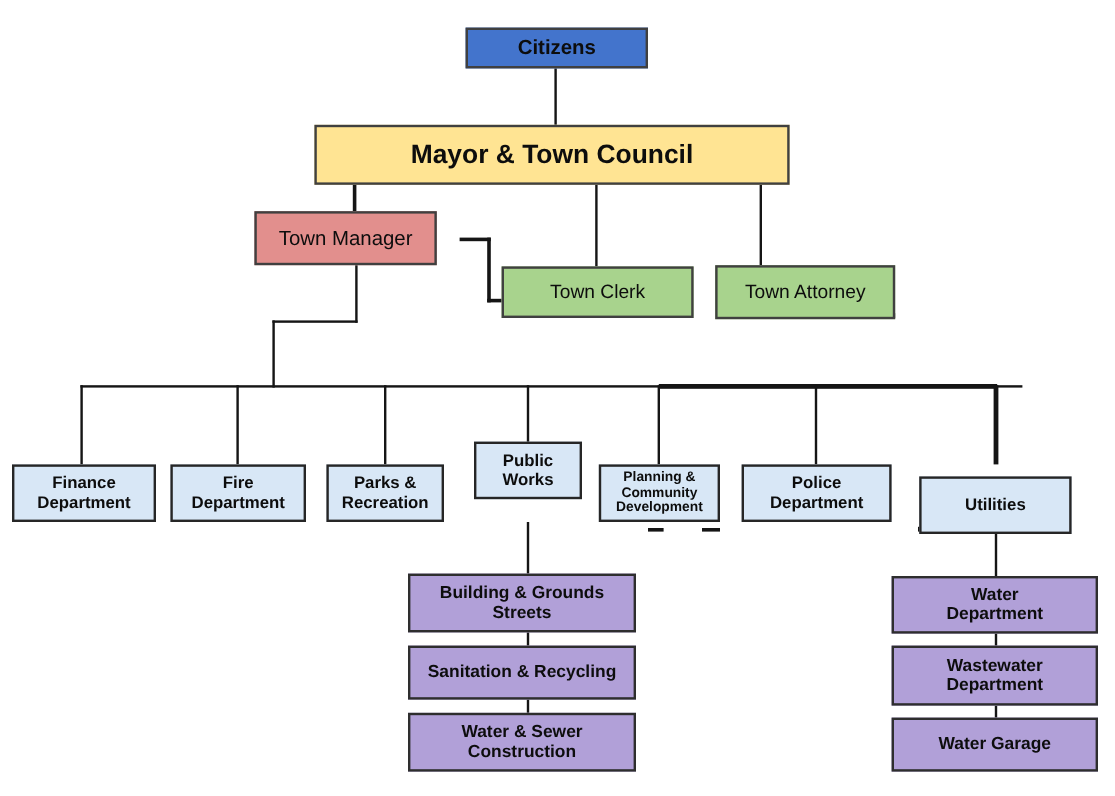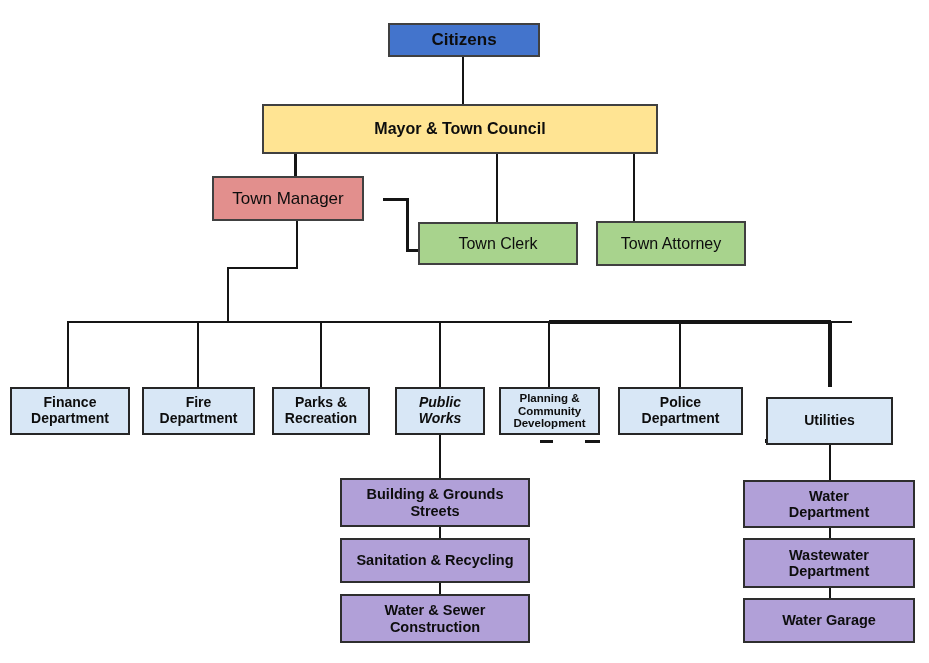--- a/index.html
+++ b/index.html
@@ -16,21 +16,21 @@
   }
   .line { position:absolute; background:#151515; }
   
   .c-blue   { background:#4374CC; }
   .c-yellow { background:#FFE493; }
   .c-rose   { background:#E28F8D; }
   .c-green  { background:#A8D38D; }
   .c-ltblue { background:#D8E7F6; border-color:#262626; }
   .c-purple { background:#B1A0D8; border-color:#2e2e2e; }
   
-  .f-title  { font-size:16px; font-weight:700; }
+  .f-title  { font-size:22px; font-weight:700; }
   .f-cit    { font-size:17px; font-weight:700; }
   .f-mgr    { font-size:17px; font-weight:400; }
   .f-exec   { font-size:16px; font-weight:400; }
   .f-dept   { font-size:14px; font-weight:600; }
   .f-plan   { font-size:11.5px; font-weight:600; }
   .f-purp   { font-size:14.5px; font-weight:600; }
 </style>
 </head>
 <body>
 
@@ -85,21 +85,21 @@
 
   <div class="node c-ltblue f-dept" style="left:10px;top:387px;width:120px;height:48px;">Finance
 Department</div>
 
   <div class="node c-ltblue f-dept" style="left:142px;top:387px;width:113px;height:48px;">Fire
 Department</div>
 
   <div class="node c-ltblue f-dept" style="left:272px;top:387px;width:98px;height:48px;">Parks &amp;
 Recreation</div>
 
-  <div class="node c-ltblue f-dept" style="left:395px;top:387px;width:90px;height:48px;font-style:italic;">Public
+  <div class="node c-ltblue f-dept" style="left:395px;top:368px;width:90px;height:48px;">Public
 Works</div>
 
   <div class="node c-ltblue f-plan" style="left:499px;top:387px;width:101px;height:48px;">Planning &amp;
 Community
 Development</div>
 
   <div class="node c-ltblue f-dept" style="left:618px;top:387px;width:125px;height:48px;">Police
 Department</div>
 
   <div class="node c-ltblue f-dept" style="left:766px;top:397px;width:127px;height:48px;">Utilities</div>

